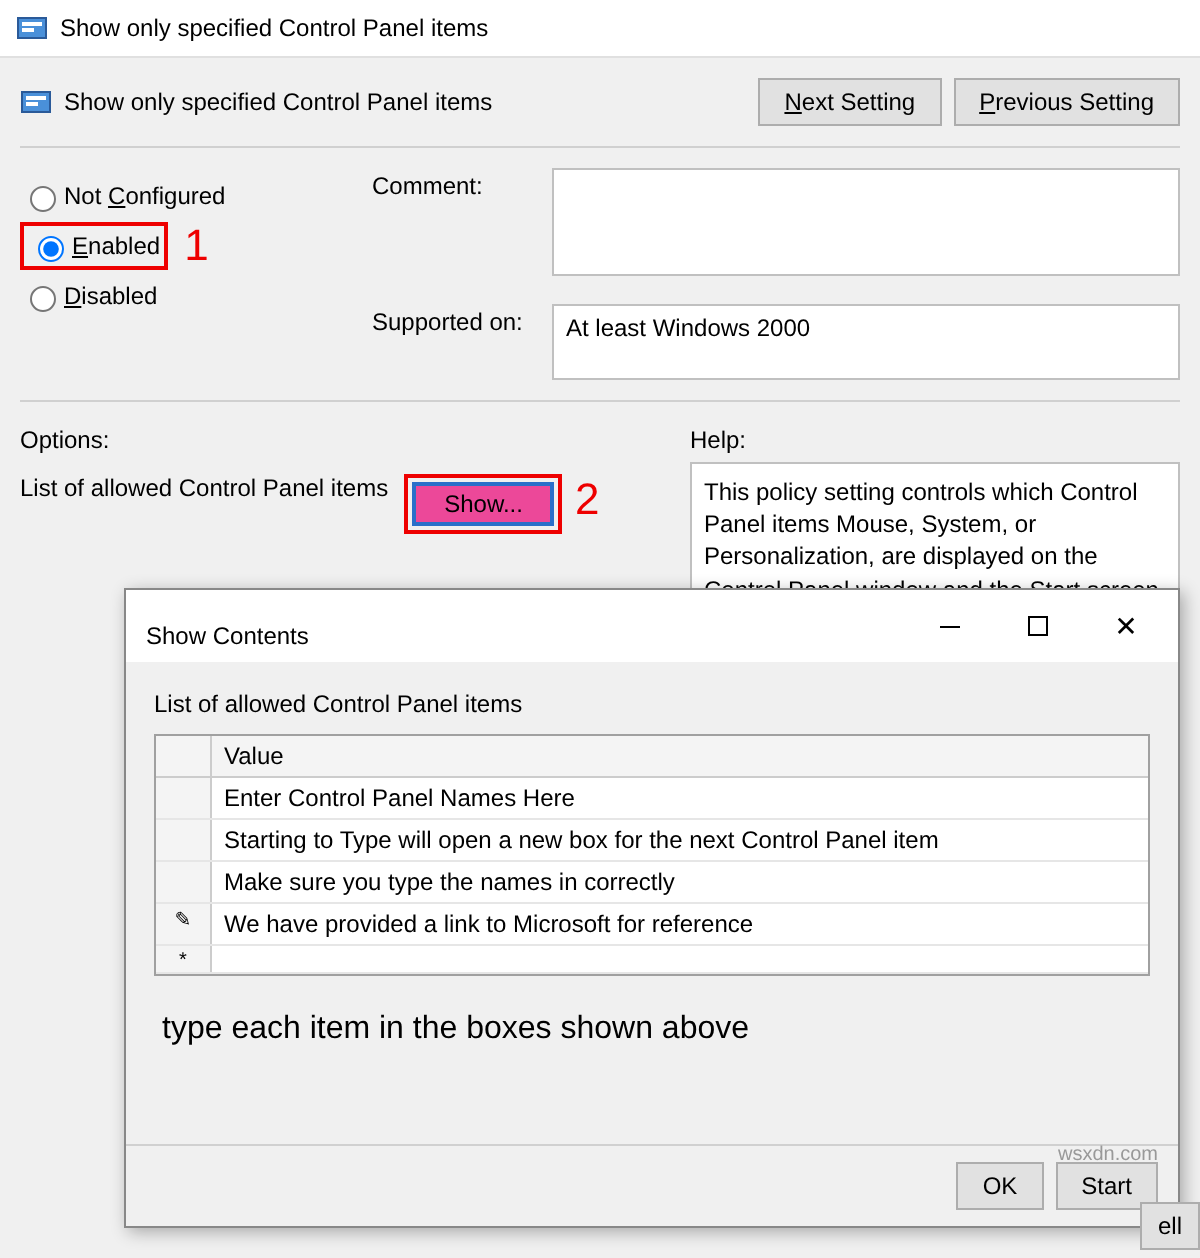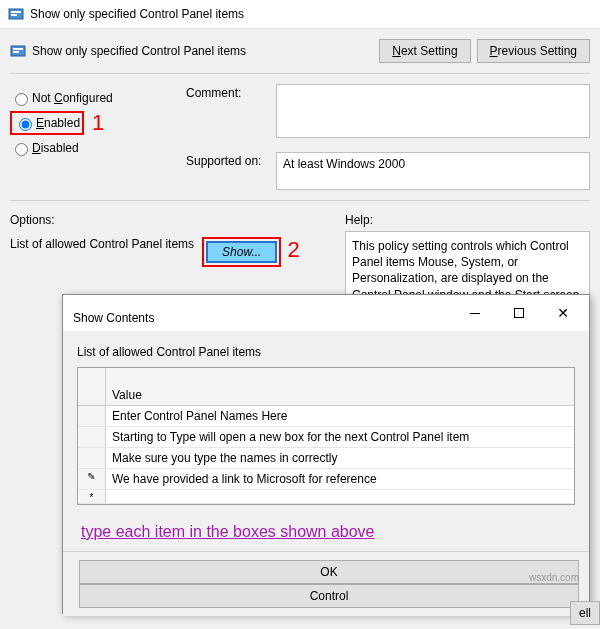--- a/index.html
+++ b/index.html
@@ -21,37 +21,37 @@
     .right-col { flex: 1; margin-left: 36px; }
     .field-row { display: flex; align-items: flex-start; padding: 4px 0; }
     .field-label { width: 90px; text-align: left; padding-top: 2px; }
     .comment-area { flex: 1; border: 1px solid #c0c0c0; background: #fff; height: 54px; padding: 2px 4px; }
     .supported-box { flex: 1; border: 1px solid #c0c0c0; background: #fff; padding: 4px 6px; height: 38px; }
     .section-headers { display: flex; padding: 8px 10px 2px 10px; }
     .section-headers .left { width: 335px; }
     .lower-row { display: flex; padding: 2px 10px; position: relative; }
     .options-pane { width: 335px; display: flex; align-items: flex-start; padding-top: 6px; }
     .show-btn-wrap { border: 2px solid #e00; padding: 2px; margin-left: 8px; display: inline-block; }
-    .show-btn { background: #7dd3fc; border: 2px solid #2a6fc9; padding: 2px 14px; cursor: pointer; font-style: italic; }
+    .show-btn { background: #ec4899; border: 2px solid #2a6fc9; padding: 2px 14px; cursor: pointer; }
     .annot-2 { color: #e00; font-size: 22px; margin-left: 6px; }
     .help-pane { flex: 1; border: 1px solid #c0c0c0; background: #fff; padding: 6px; height: 330px; overflow: hidden; line-height: 1.35; }
     .dialog { position: absolute; left: 62px; top: 294px; width: 528px; height: 320px; background: #f0f0f0; border: 1px solid #888; box-shadow: 2px 2px 8px rgba(0,0,0,0.3); display: flex; flex-direction: column; }
     .dlg-titlebar { display: flex; align-items: flex-end; background: #fff; padding: 6px 4px 6px 10px; }
     .dlg-title { flex: 1; }
     .dlg-btn { width: 44px; height: 24px; display: flex; align-items: center; justify-content: center; cursor: pointer; }
     .dlg-body { padding: 14px 14px 6px 14px; flex: 1; display: flex; flex-direction: column; }
     .grid { border: 1px solid #a0a0a0; background: #fff; margin-top: 8px; }
     .grid-header { display: flex; background: #f4f4f4; border-bottom: 1px solid #ccc; }
     .grid-header .rowhdr { width: 28px; border-right: 1px solid #ccc; }
-    .grid-header .colhdr { flex: 1; padding: 3px 6px; margin-top: 17px; }
+    .grid-header .colhdr { flex: 1; padding: 3px 6px; }
     .grid-row { display: flex; border-bottom: 1px solid #e6e6e6; }
     .grid-row .rowhdr { width: 28px; border-right: 1px solid #ccc; background: #f4f4f4; text-align: center; font-size: 10px; padding-top: 2px; }
     .grid-row .cell { flex: 1; padding: 3px 6px; }
-    .annot-instr { color: #a21caf; font-size: 16px; padding: 18px 4px 4px 4px; text-decoration: underline; }
-    .dlg-footer { display: flex; justify-content: flex-end; padding: 8px 10px; border-top: 1px solid #d0d0d0; background: #f0f0f0; flex-direction: column; }
+    .annot-instr { color: #000000; font-size: 16px; padding: 18px 4px 4px 4px; }
+    .dlg-footer { display: flex; justify-content: flex-end; padding: 8px 10px; border-top: 1px solid #d0d0d0; background: #f0f0f0; }
     .watermark { position: absolute; right: 21px; bottom: 46px; font-size: 10px; color: #999; }
     .bottom-hidden-btn { position: absolute; right: 0; bottom: 4px; border: 1px solid #adadad; background: #e1e1e1; padding: 4px 8px; }
     .min-ic { width: 10px; border-top: 1px solid #000; }
     .max-ic { width: 10px; height: 10px; border: 1px solid #000; }
     .close-ic { font-size: 14px; line-height: 10px; }
   </style>
 </head>
 <body>
 
 <div class="window-title">
@@ -168,18 +168,18 @@
       </div>
       <div class="grid-row">
         <div class="rowhdr">*</div>
         <div class="cell"></div>
       </div>
     </div>
     <div class="annot-instr">type each item in the boxes shown above</div>
   </div>
   <div class="dlg-footer">
     <button class="btn">OK</button>
-    <button class="btn">Control</button>
+    <button class="btn">Start</button>
   </div>
 </div>
 
 <div class="watermark">wsxdn.com</div>
 <div class="bottom-hidden-btn">ell</div>
 
 </body></html>

